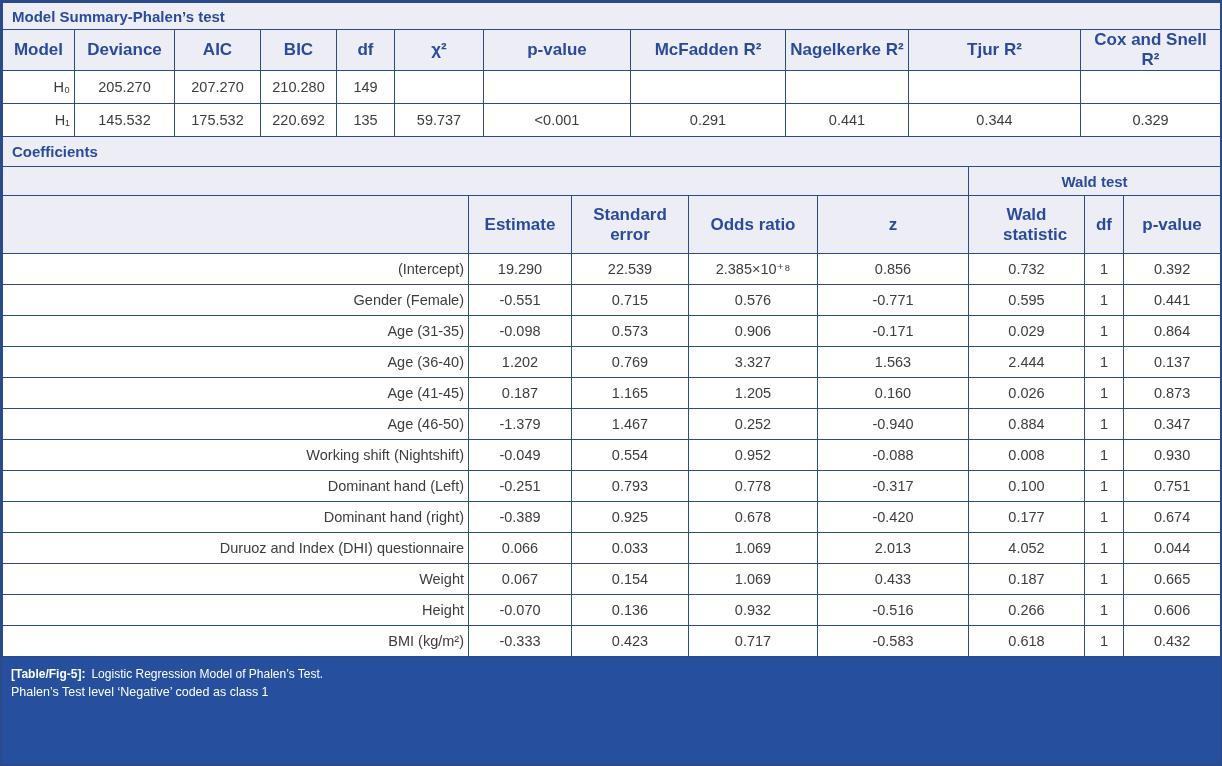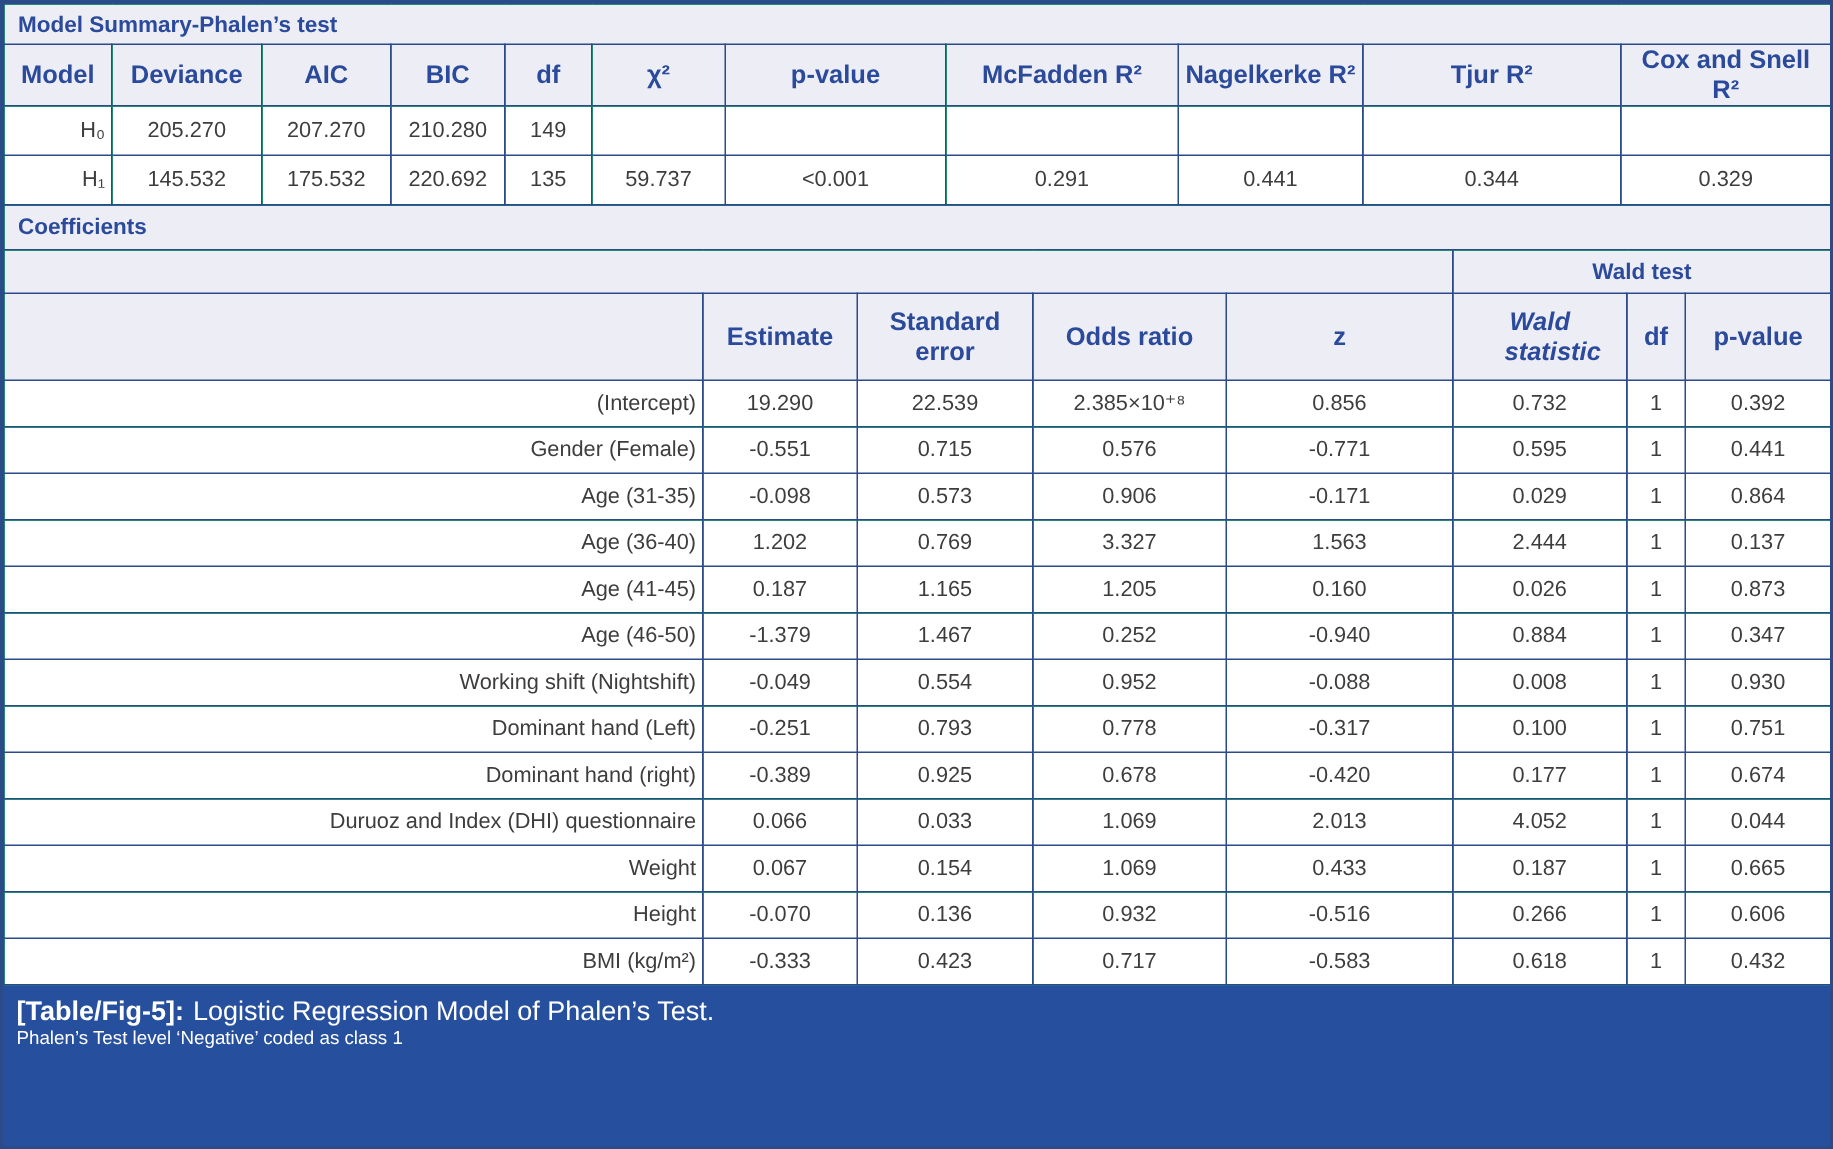--- a/index.html
+++ b/index.html
@@ -29,21 +29,21 @@
   .coef .section-row th { height:30px; }
   
   .col-head th {
     background:var(--header-bg,#edeef5);
     color:var(--header-text,#2b4a9c);
     font-size:17px; font-weight:bold;
     text-align:center; padding:0 4px;
   }
   .ms .col-head th { height:31px; }
   .coef-head th { height:58px; }
-  .coef-head th:nth-child(6) { padding:0 34px;font-style:italic; }
+  .coef-head th:nth-child(6) { padding:0 34px; }
   .group-row th { height:29px; }
   .group-row .empty-group { background:var(--header-bg,#edeef5); }
   .group-row .group {
     background:var(--header-bg,#edeef5);
     color:var(--header-text,#2b4a9c);
     font-size:15px; font-weight:bold; text-align:center;
   }
   
   tbody td {
     background:#fff;
@@ -53,21 +53,21 @@
   .ms tbody td { height:33px; }
   .coef tbody td { height:31px; }
   tbody td.label { text-align:right; padding-left:9px; }
   
   .caption {
     flex:1;
     background:var(--caption-bg,#26509e);
     color:#fff;
     padding:7px 0 0 9px;
   }
-  .cap-line1 { font-size:18px; line-height:20px; }
+  .cap-line1 { font-size:12px; line-height:20px; }
   .cap-label { font-weight:bold; margin-right:6px; }
   .cap-line2 { font-size:12.5px; line-height:17px; }
 </style>
 </head>
 <body>
 
 <div class="frame">
 
   <table class="ms">
     <colgroup>

